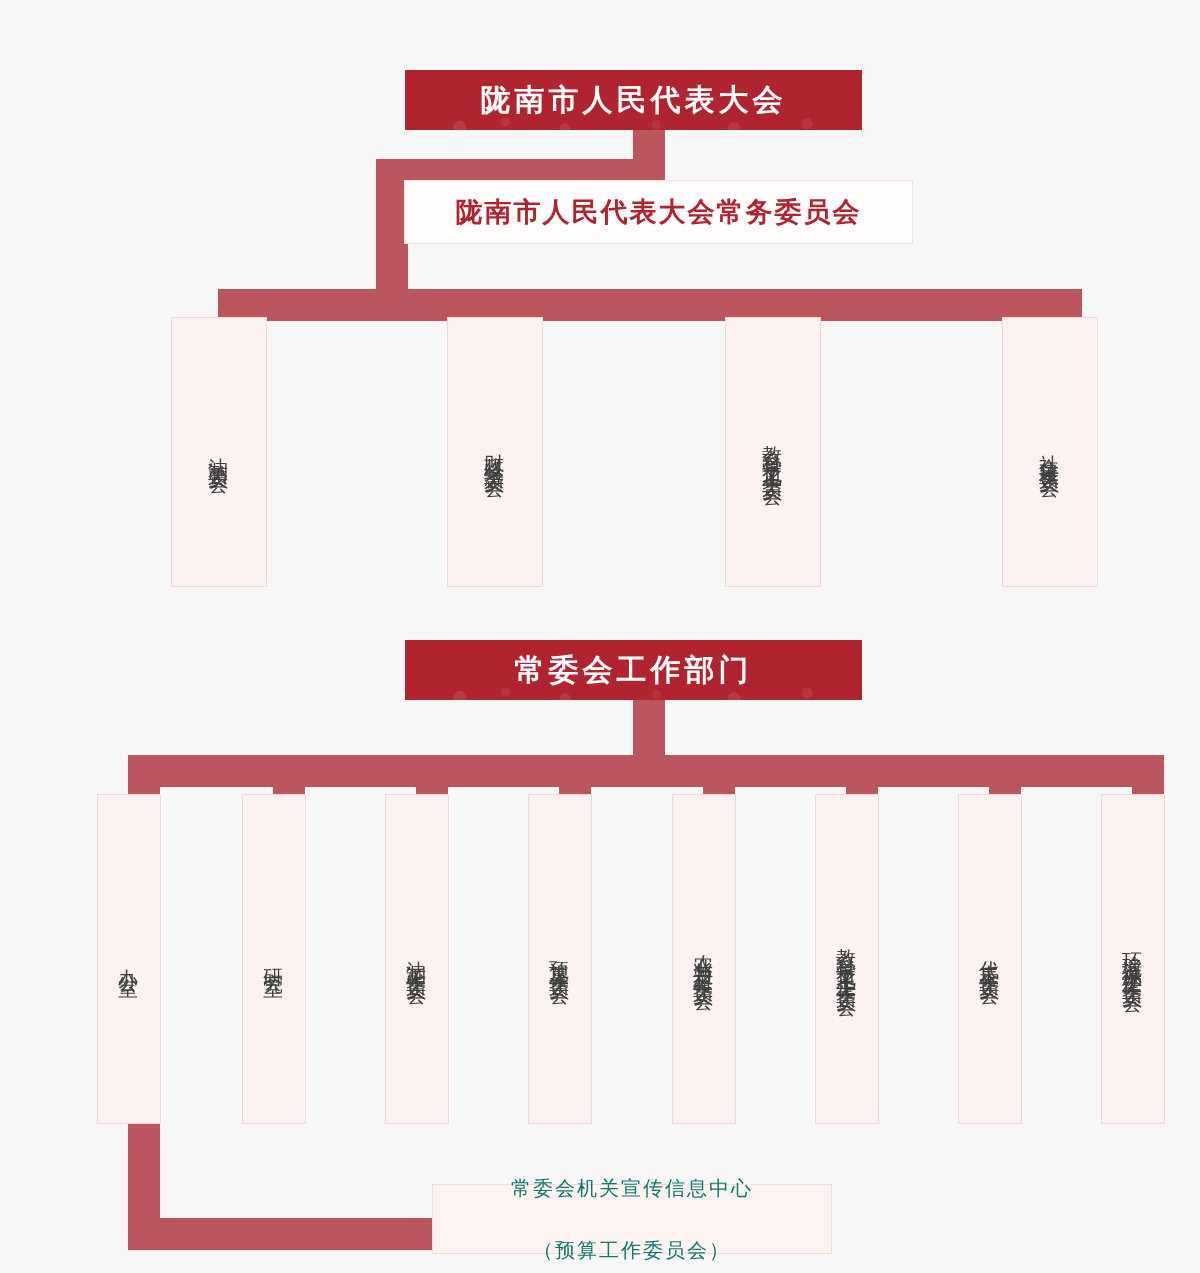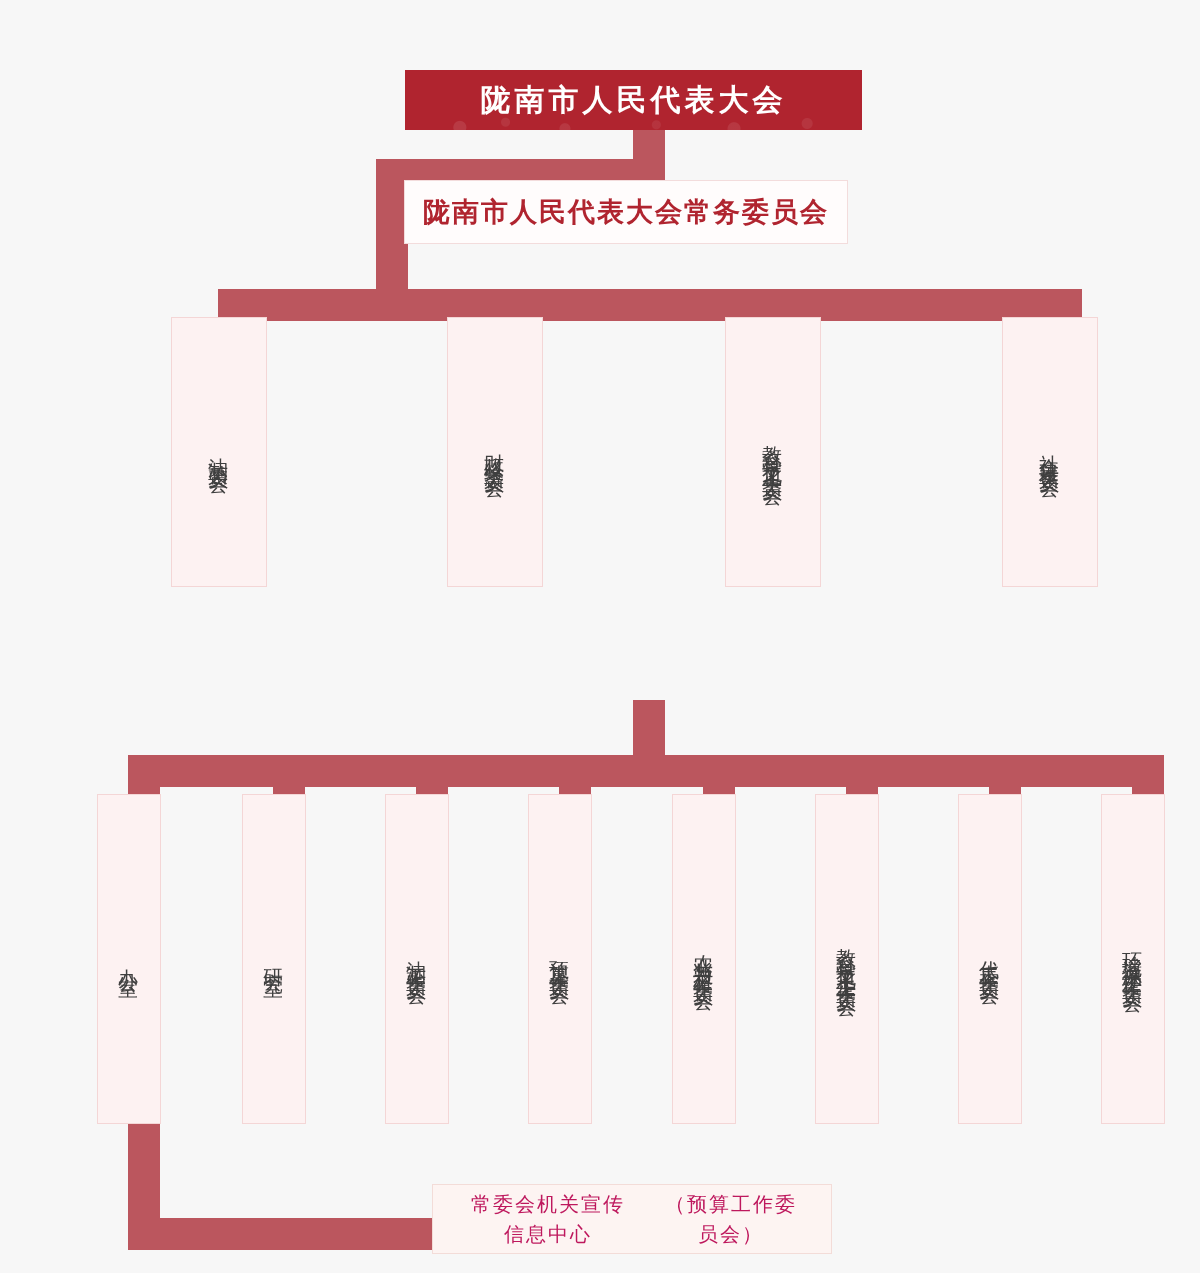--- a/index.html
+++ b/index.html
@@ -47,21 +47,21 @@
     pointer-events: none;
   }
   #banner-top { top: 38px; }
   #banner-dept { top: 608px; }
 
   
   .wide-box {
     position: absolute;
     left: 372px;
     top: 148px;
-    width: 444px;
+    width: 509px;
     height: 64px;
     background: #fffcfc;
     border: 1px solid #f3dcdc;
     color: #b0242f;
     font-size: 27px;
     font-weight: bold;
     letter-spacing: 2px;
     display: flex;
     align-items: center;
     justify-content: center;
@@ -90,25 +90,25 @@
 
   
   .info-box {
     position: absolute;
     left: 400px;
     top: 1152px;
     width: 400px;
     height: 70px;
     background: #fdf4f2;
     border: 1px solid #f3dcd8;
-    color: #be185d;
+    color: #0f766e;
     font-size: 20px;
     letter-spacing: 2px;
     display: flex;
-    flex-direction: row;
+    flex-direction: column;
     align-items: center;
     justify-content: center;
     line-height: 1.5;
     text-align: center;
   }
 
   
   .line {
     position: absolute;
     background: #bb565e;
@@ -142,20 +142,21 @@
   <div class="vbox row1" style="left:415px;">
     <span class="vtext">财政经济委员会</span>
   </div>
   <div class="vbox row1" style="left:693px;">
     <span class="vtext">教育科学文化卫生委员会</span>
   </div>
   <div class="vbox row1" style="left:970px;">
     <span class="vtext">社会建设委员会</span>
   </div>
 
+  <div class="banner" id="banner-dept">常委会工作部门</div>
 
   <div class="line vline" style="left:601px; top:668px; height:57px;"></div>
   <div class="line hline" style="left:96px;  top:723px; width:1007px;"></div>
   <div class="line vline" style="left:96px;   top:723px; height:39px;"></div>
   <div class="line vline" style="left:241px;  top:723px; height:39px;"></div>
   <div class="line vline" style="left:384px;  top:723px; height:39px;"></div>
   <div class="line vline" style="left:527px;  top:723px; height:39px;"></div>
   <div class="line vline" style="left:671px;  top:723px; height:39px;"></div>
   <div class="line vline" style="left:814px;  top:723px; height:39px;"></div>
   <div class="line vline" style="left:957px;  top:723px; height:39px;"></div>

